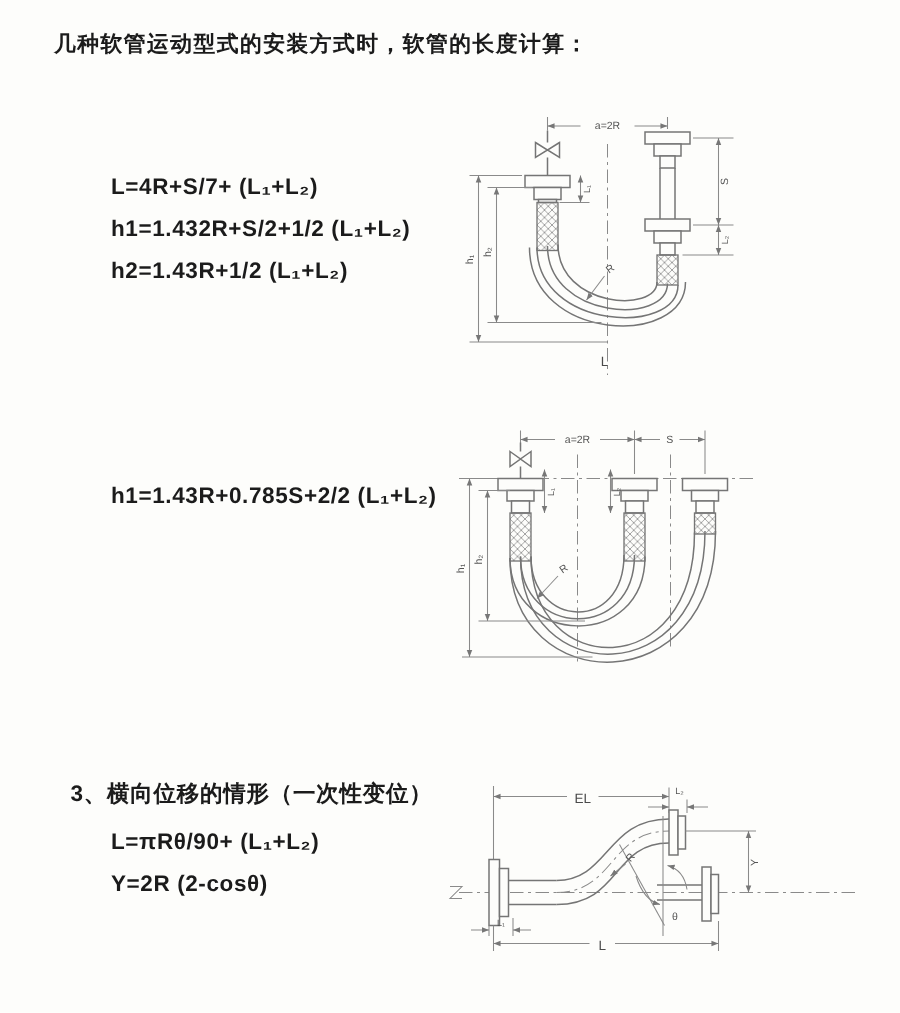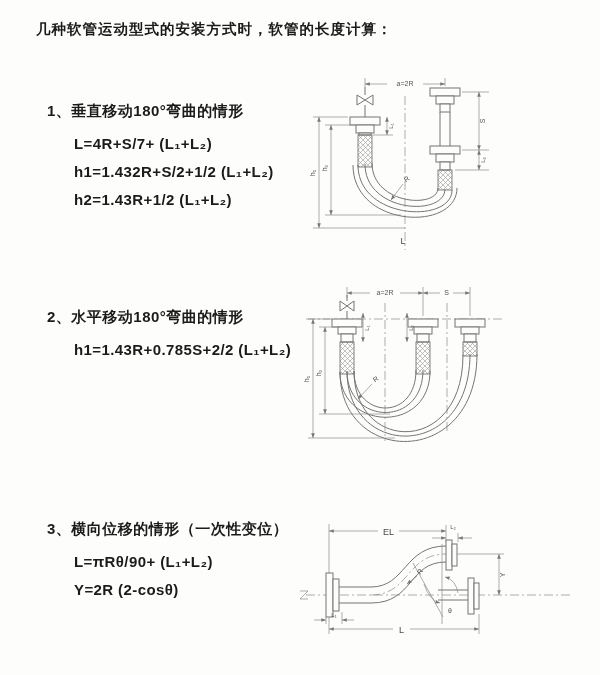--- a/index.html
+++ b/index.html
@@ -29,30 +29,28 @@
   .fl{fill:#fdfdfb;stroke:#757575;stroke-width:1;}
 </style>
 </head>
 <body>
 
 <div class="page">
 
   <h1 class="title">几种软管运动型式的安装方式时，软管的长度计算：</h1>
 
   <section class="sec" style="top:102px;">
-    <h2>1、垂直移动180°弯曲的情形</h2>
     <div class="formulas">
       <p>L=4R+S/7+ (L₁+L₂)</p>
       <p>h1=1.432R+S/2+1/2 (L₁+L₂)</p>
       <p>h2=1.43R+1/2 (L₁+L₂)</p>
     </div>
   </section>
 
   <section class="sec" style="top:308px;">
-    <h2>2、水平移动180°弯曲的情形</h2>
     <div class="formulas">
       <p>h1=1.43R+0.785S+2/2 (L₁+L₂)</p>
     </div>
   </section>
 
   <section class="sec" style="top:520px;">
     <h2>3、横向位移的情形（一次性变位）</h2>
     <div class="formulas">
       <p>L=πRθ/90+ (L₁+L₂)</p>
       <p>Y=2R (2-cosθ)</p>

